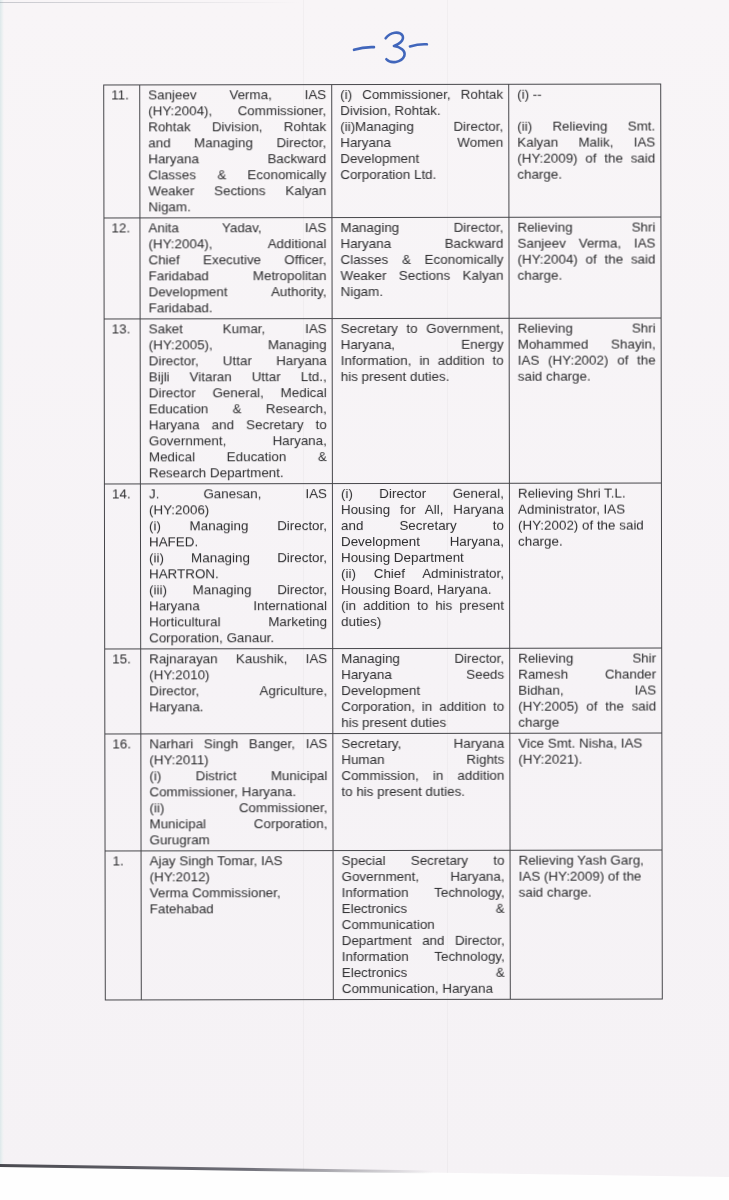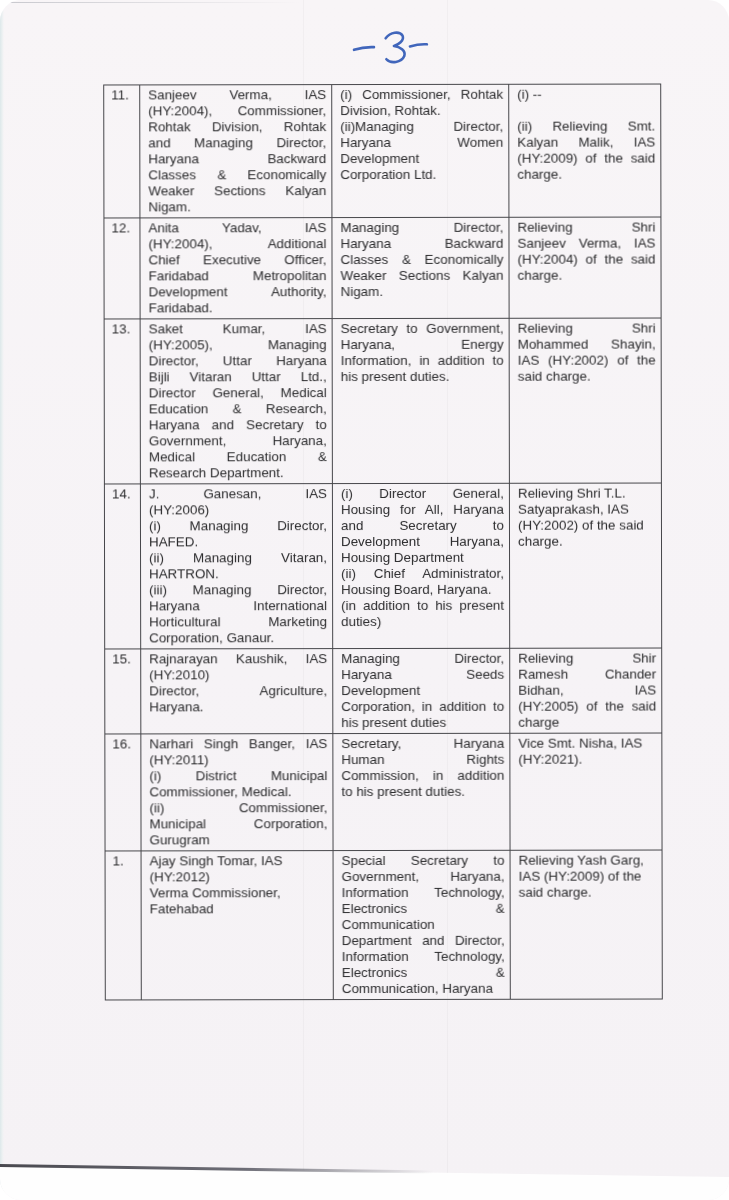--- a/index.html
+++ b/index.html
@@ -1,20 +1,19 @@
 <!DOCTYPE html>
 <html><head>
 <meta charset="utf-8">
 <style>
   html,body{margin:0;padding:0;background:#ffffff;}
   #scan{
     position:relative;width:729px;height:1200px;overflow:hidden;
     background:linear-gradient(180deg,#f8f5f7 0%,#f6f3f6 55%,#f5f2f5 100%);
     font-family:"Liberation Sans","DejaVu Sans",sans-serif;
-    border-radius:21px;
   }
   
   .left-strip{position:absolute;left:0;top:0;width:4px;height:100%;
     background:linear-gradient(90deg,#dde8ea 0%,#edf1f2 60%,rgba(240,243,244,0) 100%);}
   .top-edge{position:absolute;left:0;top:2px;width:300px;height:1px;
     background:linear-gradient(90deg,rgba(140,145,155,.45),rgba(140,145,155,0));}
   .fold{position:absolute;top:0;height:100%;width:1px;background:rgba(120,110,125,.05);}
   .fold-a{left:303px;} .fold-b{left:447px;}
   .bottom-white{position:absolute;left:-8px;top:1166px;width:790px;height:90px;
     background:#fefefe;transform:rotate(0.85deg);transform-origin:0 0;}
@@ -140,41 +139,41 @@
             <div class="ln">said charge.</div>
           </td>
         </tr>
         <tr>
           <td class="sn">14.</td>
           <td>
             <div class="ln j">J. Ganesan, IAS</div>
             <div class="ln">(HY:2006)</div>
             <div class="ln j">(i) Managing Director,</div>
             <div class="ln">HAFED.</div>
-            <div class="ln j">(ii) Managing Vitaran,</div>
+            <div class="ln j">(ii) Managing Director,</div>
             <div class="ln">HARTRON.</div>
             <div class="ln j">(iii) Managing Director,</div>
             <div class="ln j">Haryana International</div>
             <div class="ln j">Horticultural Marketing</div>
             <div class="ln">Corporation, Ganaur.</div>
           </td>
           <td>
             <div class="ln j">(i) Director General,</div>
             <div class="ln j">Housing for All, Haryana</div>
             <div class="ln j">and Secretary to</div>
             <div class="ln j">Development Haryana,</div>
             <div class="ln">Housing Department</div>
             <div class="ln j">(ii) Chief Administrator,</div>
             <div class="ln">Housing Board, Haryana.</div>
             <div class="ln j">(in addition to his present</div>
             <div class="ln">duties)</div>
           </td>
           <td>
             <div class="ln">Relieving Shri T.L.</div>
-            <div class="ln">Satyaprakash, IAS</div>
+            <div class="ln">Administrator, IAS</div>
             <div class="ln">(HY:2002) of the said</div>
             <div class="ln">charge.</div>
           </td>
         </tr>
         <tr>
           <td class="sn">15.</td>
           <td>
             <div class="ln j">Rajnarayan Kaushik, IAS</div>
             <div class="ln">(HY:2010)</div>
             <div class="ln j">Director, Agriculture,</div>
@@ -194,21 +193,21 @@
             <div class="ln j">(HY:2005) of the said</div>
             <div class="ln">charge</div>
           </td>
         </tr>
         <tr>
           <td class="sn">16.</td>
           <td>
             <div class="ln j">Narhari Singh Banger, IAS</div>
             <div class="ln">(HY:2011)</div>
             <div class="ln j">(i) District Municipal</div>
-            <div class="ln">Commissioner, Medical.</div>
+            <div class="ln">Commissioner, Haryana.</div>
             <div class="ln j">(ii) Commissioner,</div>
             <div class="ln j">Municipal Corporation,</div>
             <div class="ln">Gurugram</div>
           </td>
           <td>
             <div class="ln j">Secretary, Haryana</div>
             <div class="ln j">Human Rights</div>
             <div class="ln j">Commission, in addition</div>
             <div class="ln">to his present duties.</div>
           </td>

